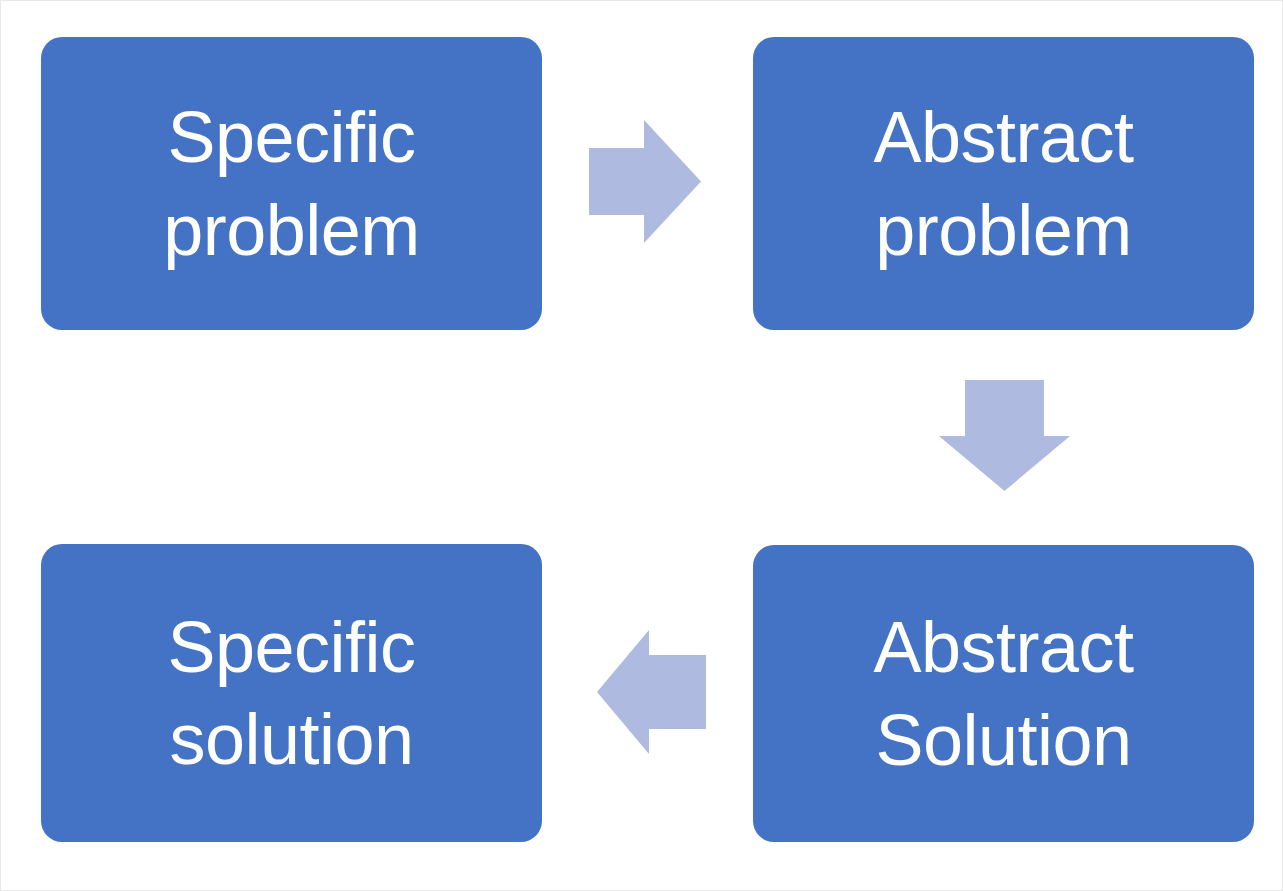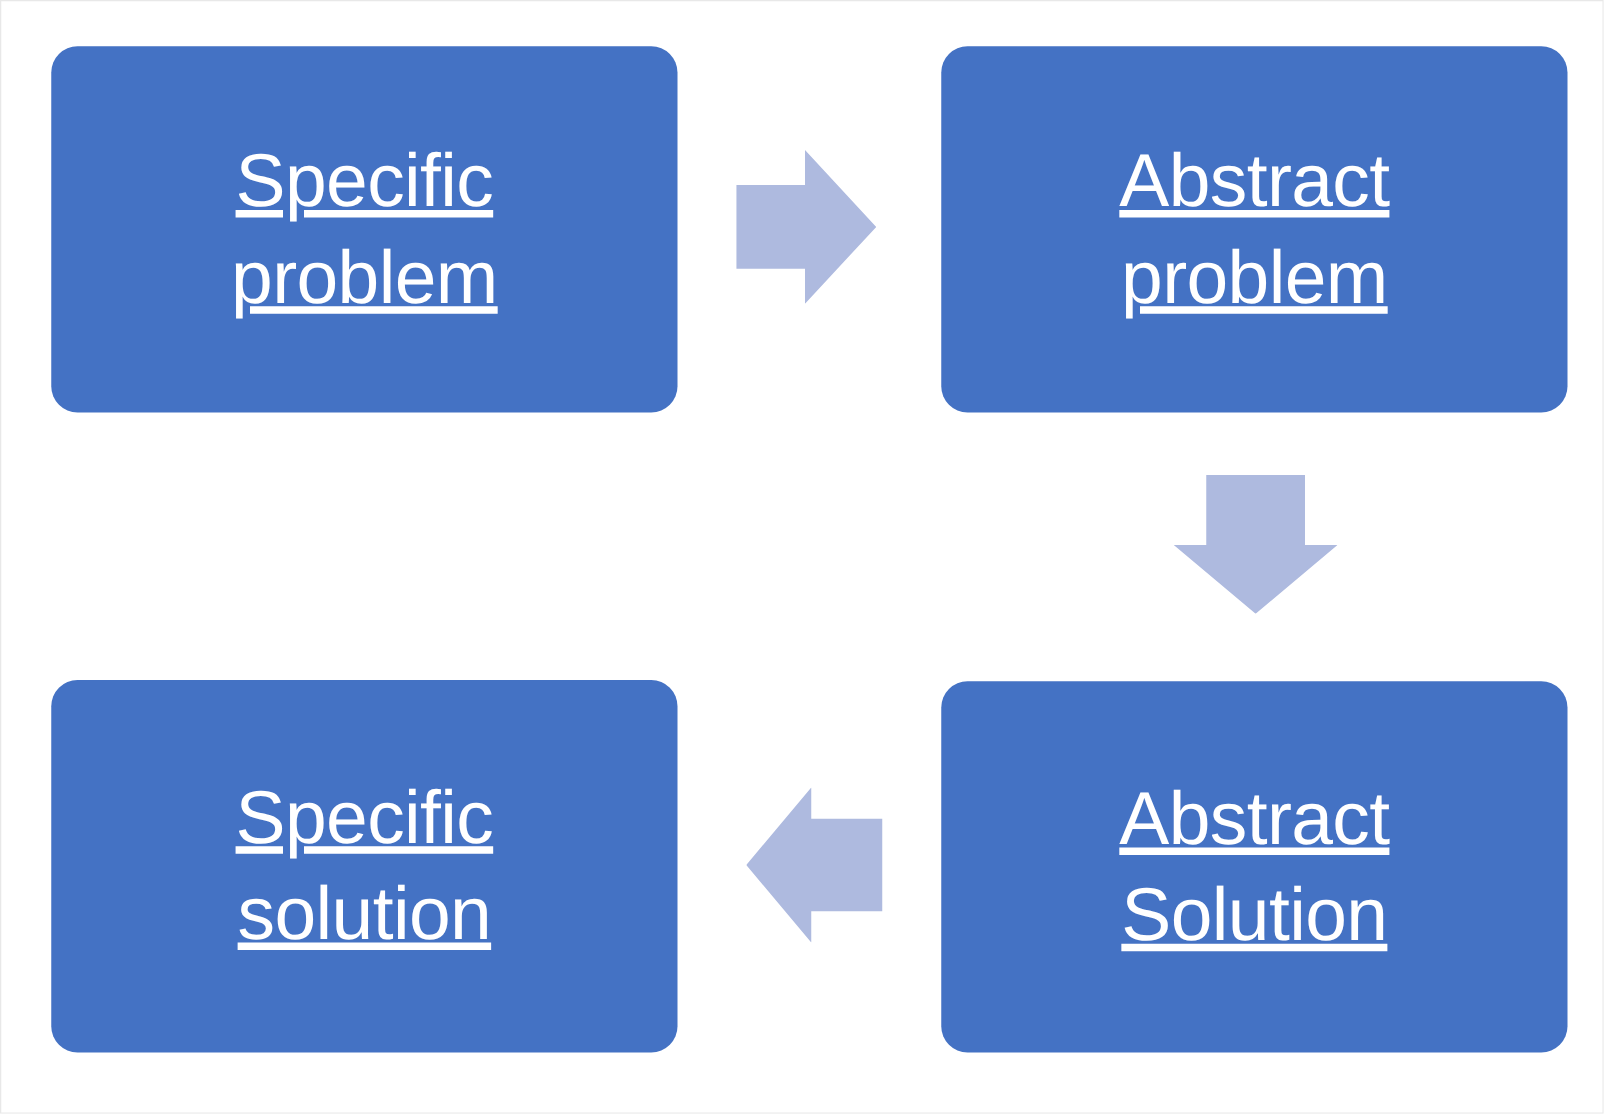--- a/index.html
+++ b/index.html
@@ -29,22 +29,21 @@
     border-radius: 21px;
     display: flex;
     flex-direction: column;
     align-items: center;
     justify-content: center;
     color: #ffffff;
     text-align: center;
     line-height: 1.28;
     letter-spacing: -0.5px;
     font-weight: 400;
-    font-size: 60px;
-    text-decoration: underline;
+    font-size: 72px;
     -webkit-font-smoothing: antialiased;
   }
   .node .line {
     display: block;
     white-space: nowrap;
   }
 
   #node-specific-problem { left: 40px;  top: 36px;  width: 501px; height: 293px; }
   #node-abstract-problem { left: 752px; top: 36px;  width: 501px; height: 293px; }
   #node-specific-solution{ left: 40px;  top: 543px; width: 501px; height: 298px; }

